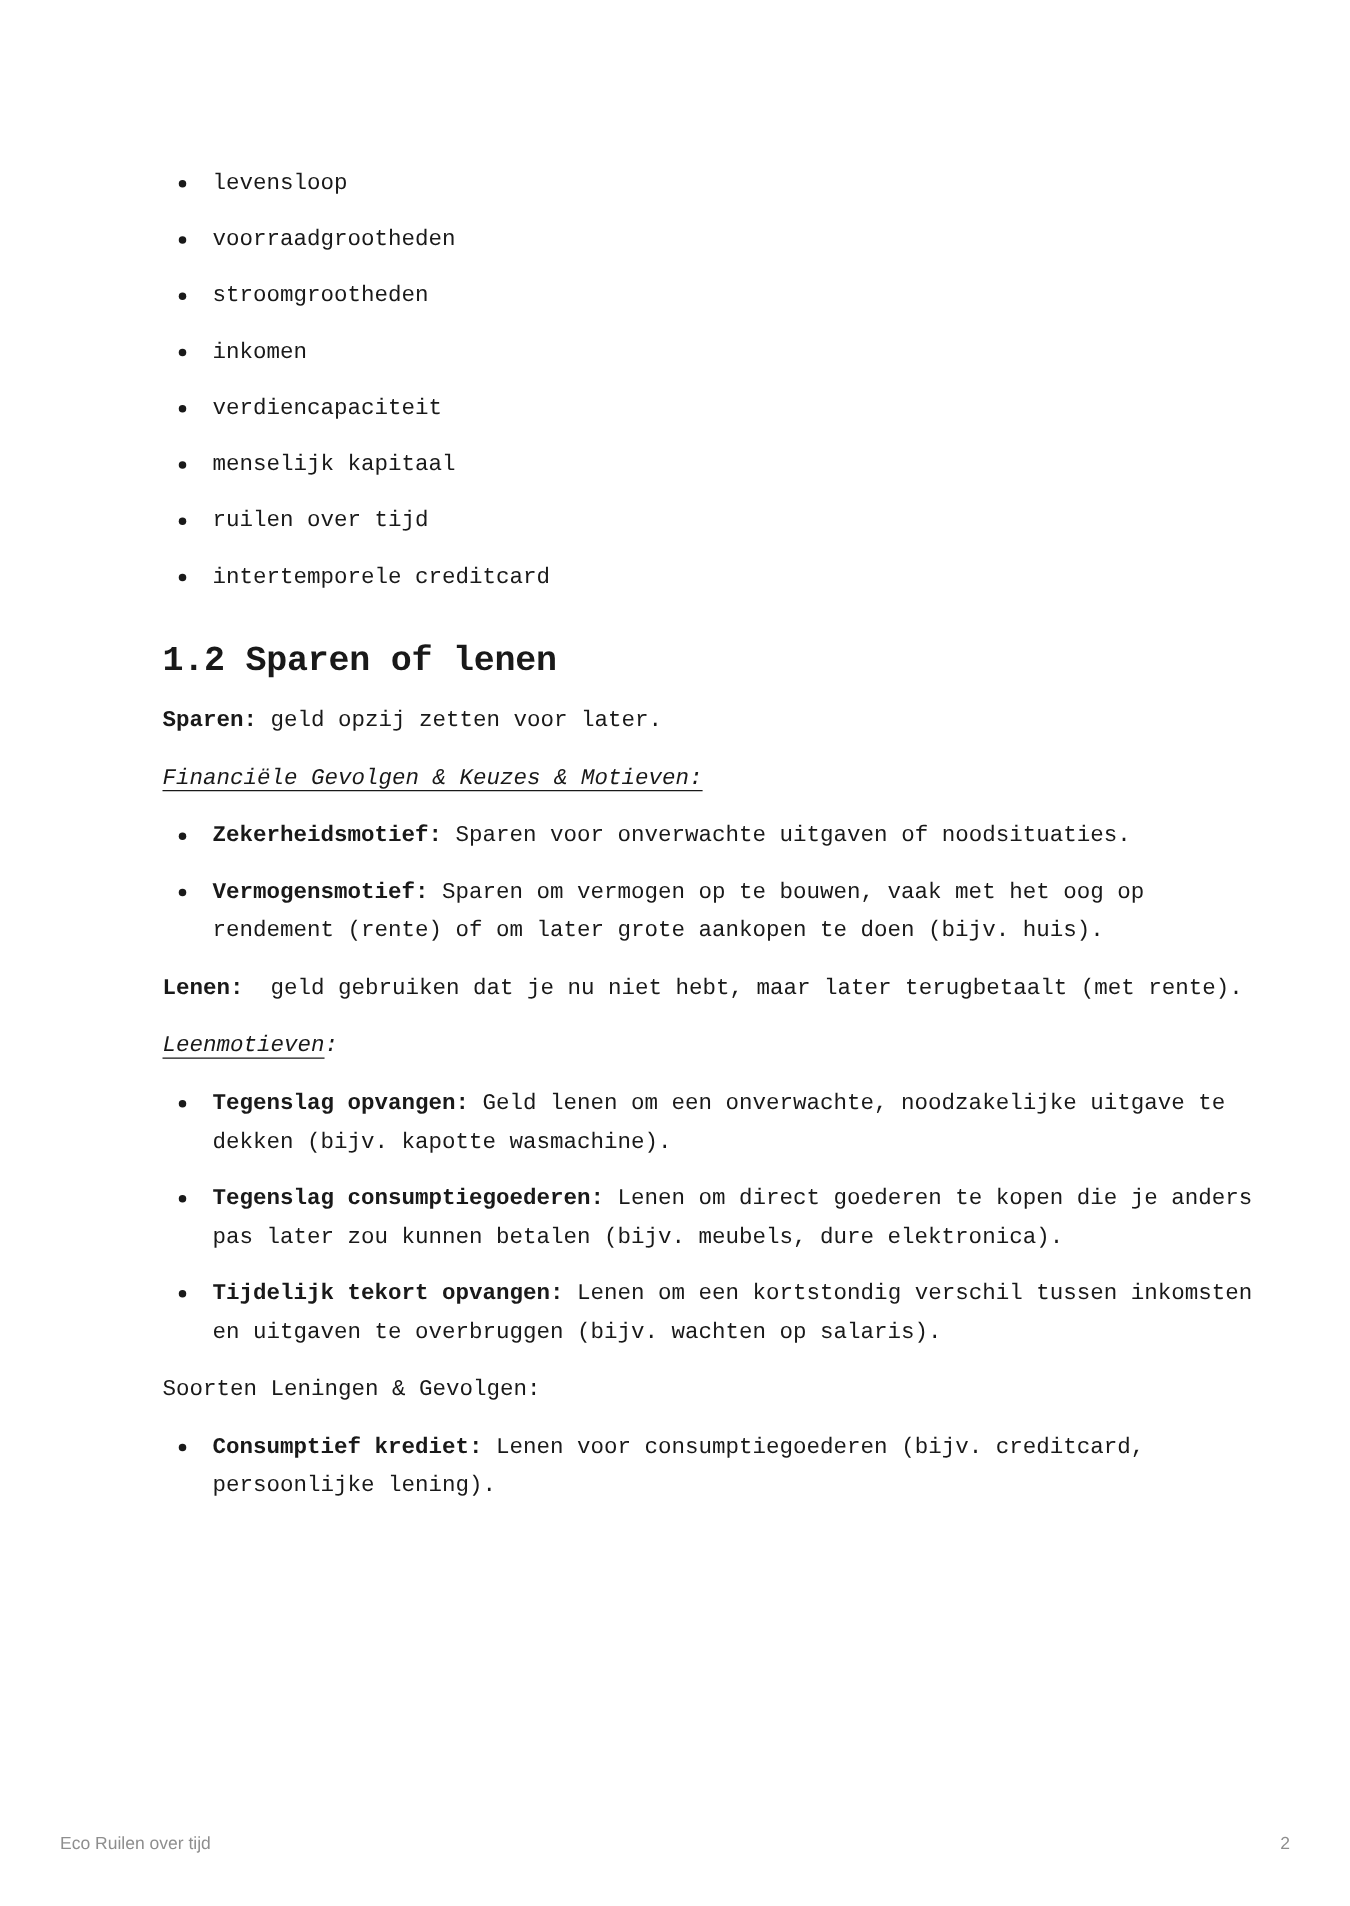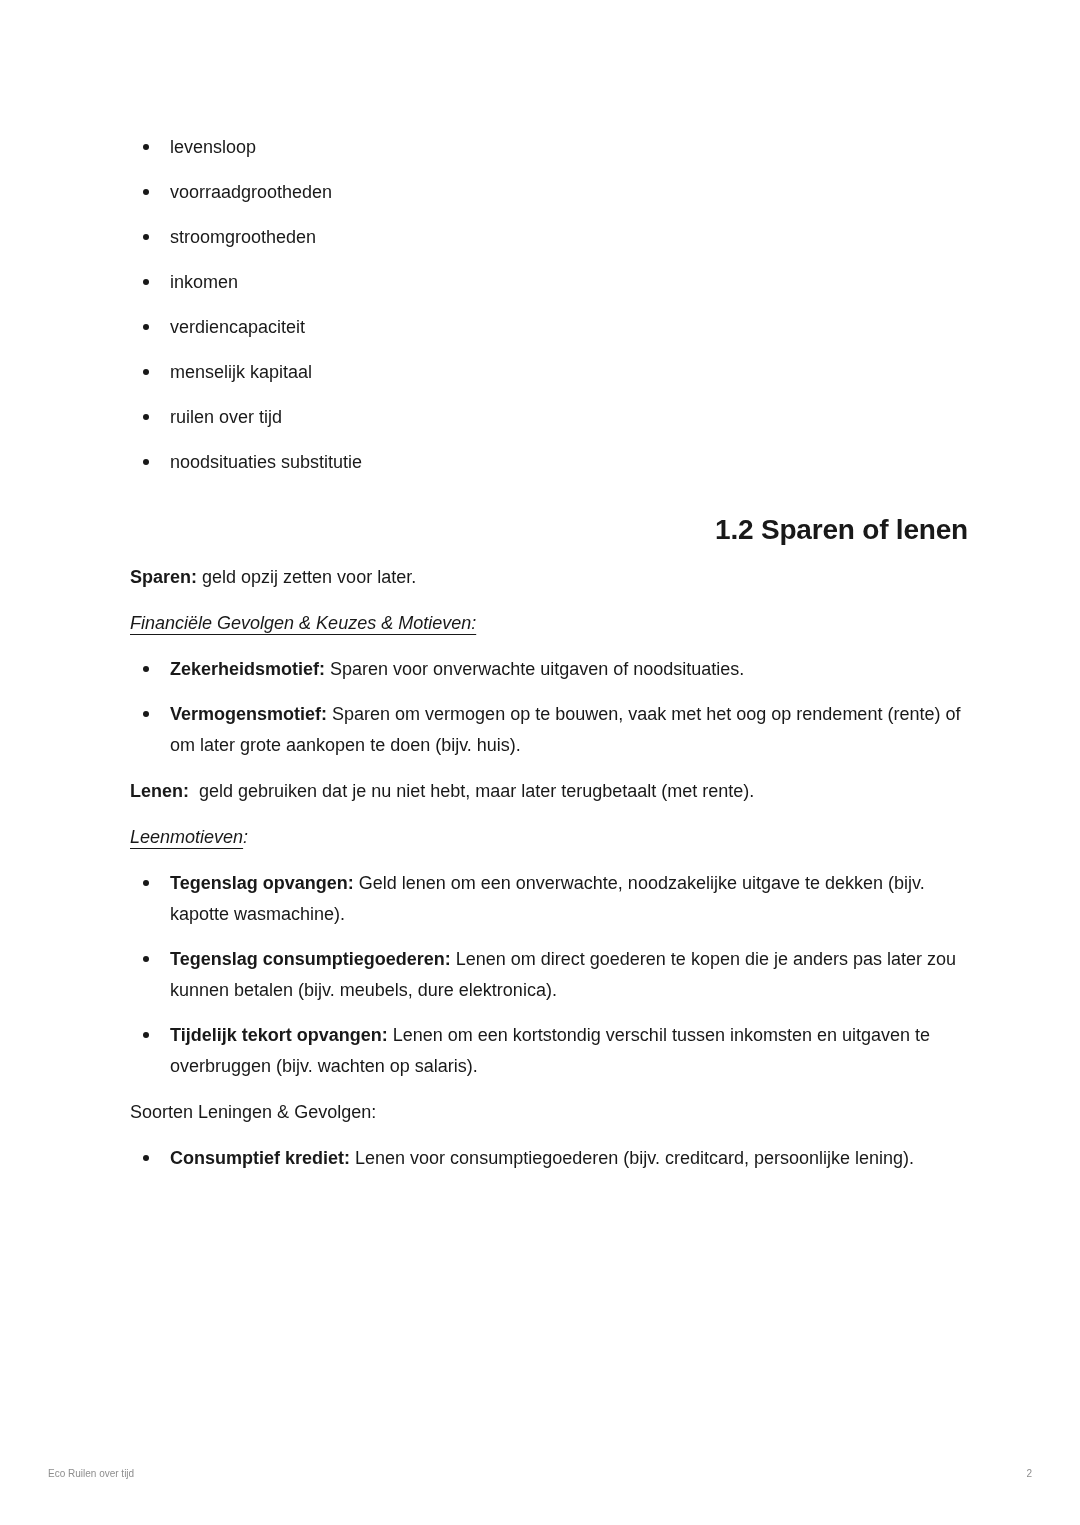--- a/index.html
+++ b/index.html
@@ -7,76 +7,75 @@
     width: 1080px;
     height: 1525px;
     background: #ffffff;
     font-family: "Liberation Sans", "DejaVu Sans", sans-serif;
     font-size: 18px;
     line-height: 31px;
     color: #191919;
     position: relative;
     overflow: hidden;
   }
-  .content { padding: 132px 112px 0 130px; }
+  .content { padding: 132px 70px 0 130px; font-family: Liberation Mono, monospace; }
   ul { list-style: none; margin: 2px 0 15px 0; padding: 0; }
   .content > ul:first-child { margin-top: 0; }
   li { position: relative; padding-left: 40px; margin-bottom: 14px; }
   .mk {
     position: absolute;
     left: 13px;
     top: 12px;
     width: 6px;
     height: 6px;
     border-radius: 50%;
     background: #191919;
   }
   h2 {
     font-size: 28px;
     line-height: 36px;
     margin: 34px 0 14px 0;
     font-weight: 700;
     letter-spacing: -0.2px;
-    text-align: right;
   }
   p { margin: 0 0 15px 0; }
   strong { font-weight: 700; }
   .iu { font-style: italic; }
   .u {
     text-decoration: underline;
     text-underline-offset: 5px;
     text-decoration-thickness: 1.4px;
   }
   footer {
     position: absolute;
     left: 48px;
     right: 48px;
     bottom: 42px;
     display: flex;
     justify-content: space-between;
     align-items: center;
-    font-size: 10px;
+    font-size: 14px;
     line-height: 18px;
     color: #8e8e8e;
   }
 </style>
 </head>
 <body>
 
 <main class="content">
 
   <ul>
     <li><span class="mk"></span><span>levensloop</span></li>
     <li><span class="mk"></span><span>voorraadgrootheden</span></li>
     <li><span class="mk"></span><span>stroomgrootheden</span></li>
     <li><span class="mk"></span><span>inkomen</span></li>
     <li><span class="mk"></span><span>verdiencapaciteit</span></li>
     <li><span class="mk"></span><span>menselijk kapitaal</span></li>
     <li><span class="mk"></span><span>ruilen over tijd</span></li>
-    <li><span class="mk"></span><span>noodsituaties substitutie</span></li>
+    <li><span class="mk"></span><span>intertemporele creditcard</span></li>
   </ul>
 
   <h2>1.2 Sparen of lenen</h2>
 
   <p><strong>Sparen:</strong><span> geld opzij zetten voor later.</span></p>
 
   <p class="iu"><span class="u">Financiële Gevolgen &amp; Keuzes &amp; Motieven:</span></p>
 
   <ul>
     <li><span class="mk"></span><span><strong>Zekerheidsmotief:</strong><span> Sparen voor onverwachte uitgaven of noodsituaties.</span></span></li>

